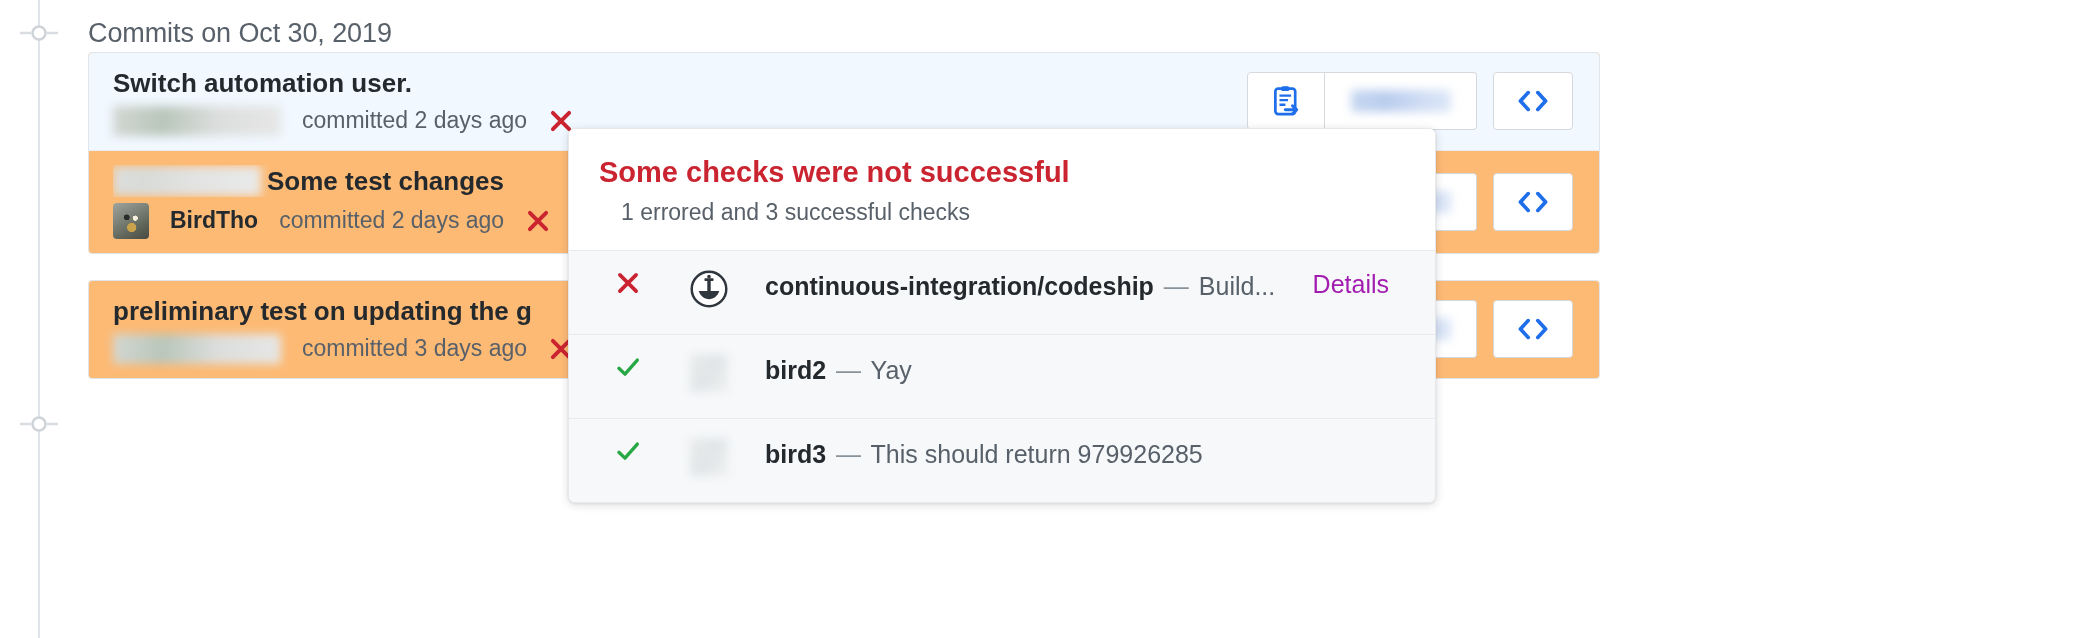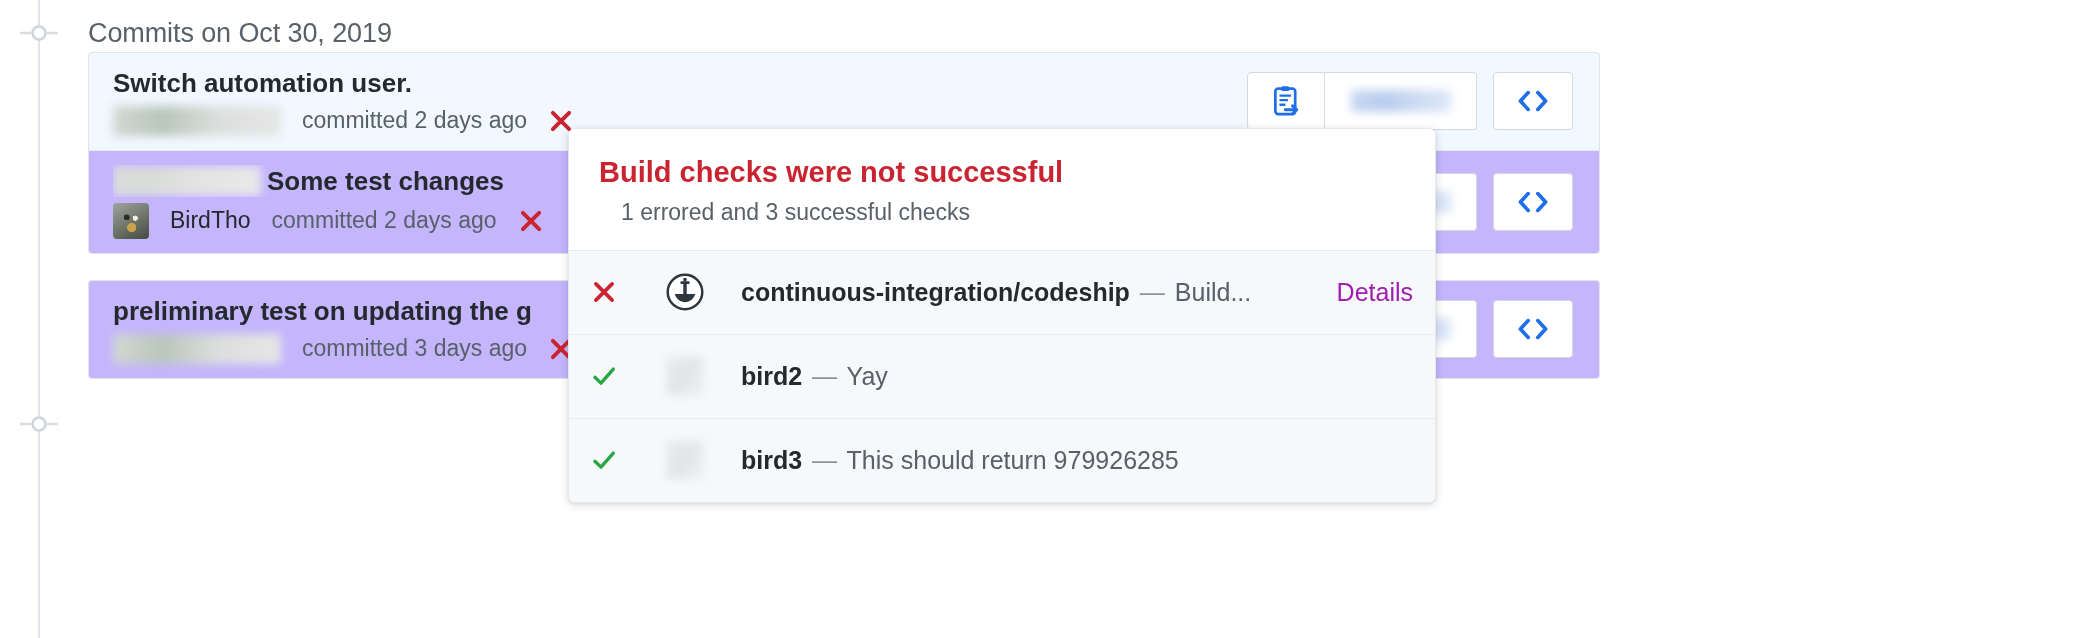--- a/index.html
+++ b/index.html
@@ -51,21 +51,21 @@
     letter-spacing: -0.1px;
     white-space: nowrap;
   }
 
   
   .commit-list {
     margin-left: 88px;
     margin-right: 88px;
     border: 1px solid #e1e4e8;
     border-radius: 4px;
-    background: #c4b5fd;
+    background: #fdba74;
     overflow: hidden;
   }
   .commit-row {
     display: flex;
     align-items: center;
     justify-content: space-between;
     padding: 14px 26px 14px 24px;
     border-bottom: 1px solid #eaecef;
     min-height: 88px;
   }
@@ -91,21 +91,21 @@
     margin-top: 6px;
     font-size: 23px;
     color: #586069;
     display: flex;
     align-items: center;
     gap: 21px;
     white-space: nowrap;
     line-height: 1.3;
   }
   .commit-author {
-    font-weight: 400;
+    font-weight: 700;
     color: #24292e;
   }
 
   
   .redact {
     display: inline-block;
     background: linear-gradient(100deg, #dcdedd 0%, #d8dbd8 22%, #e2e3e2 55%, #e9eaea 100%);
     filter: blur(5px);
     border-radius: 2px;
     vertical-align: middle;
@@ -186,24 +186,24 @@
   }
   .popover-subtitle {
     font-size: 23px;
     color: #586069;
     line-height: 1.3;
     margin-left: 22px;
   }
 
   .check-row {
     display: flex;
-    align-items: center;
+    align-items: flex-start;
     background: #f6f8fa;
     border-top: 1px solid #e7eaee;
-    padding: 19px 22px;
+    padding: 19px 46px;
     min-height: 84px;
     gap: 17px;
   }
   .check-status { width: 58px; flex: 0 0 auto; display: flex; align-items: center; }
   .check-avatar-wrap { width: 58px; flex: 0 0 auto; display: flex; align-items: center; }
 
   .ci-avatar { width: 38px; height: 38px; display: block; }
 
   .check-avatar-redact {
     width: 38px; height: 38px;
@@ -380,21 +380,21 @@
         <line x1="0" y1="9" x2="11" y2="9" stroke="#d9dce0" stroke-width="2.5"></line>
         <line x1="27" y1="9" x2="38" y2="9" stroke="#d9dce0" stroke-width="2.5"></line>
         <circle cx="19" cy="9" r="6.5" fill="#ffffff" stroke="#cfd4d9" stroke-width="2.6"></circle>
       </svg>
     </div>
   </div>
 
   <div class="popover">
 
     <div class="popover-header">
-      <div class="popover-title">Build checks were not successful</div>
+      <div class="popover-title">Some checks were not successful</div>
       <div class="popover-subtitle">1 errored and 3 successful checks</div>
     </div>
 
     <div class="check-row">
       <span class="check-status">
         <svg class="x-icon" viewBox="0 0 24 24">
           <path d="M4.5 4.5 L19.5 19.5 M19.5 4.5 L4.5 19.5" stroke="#cb2431" stroke-width="3.4" stroke-linecap="round" fill="none"></path>
         </svg>
       </span>
       <span class="check-avatar-wrap">

